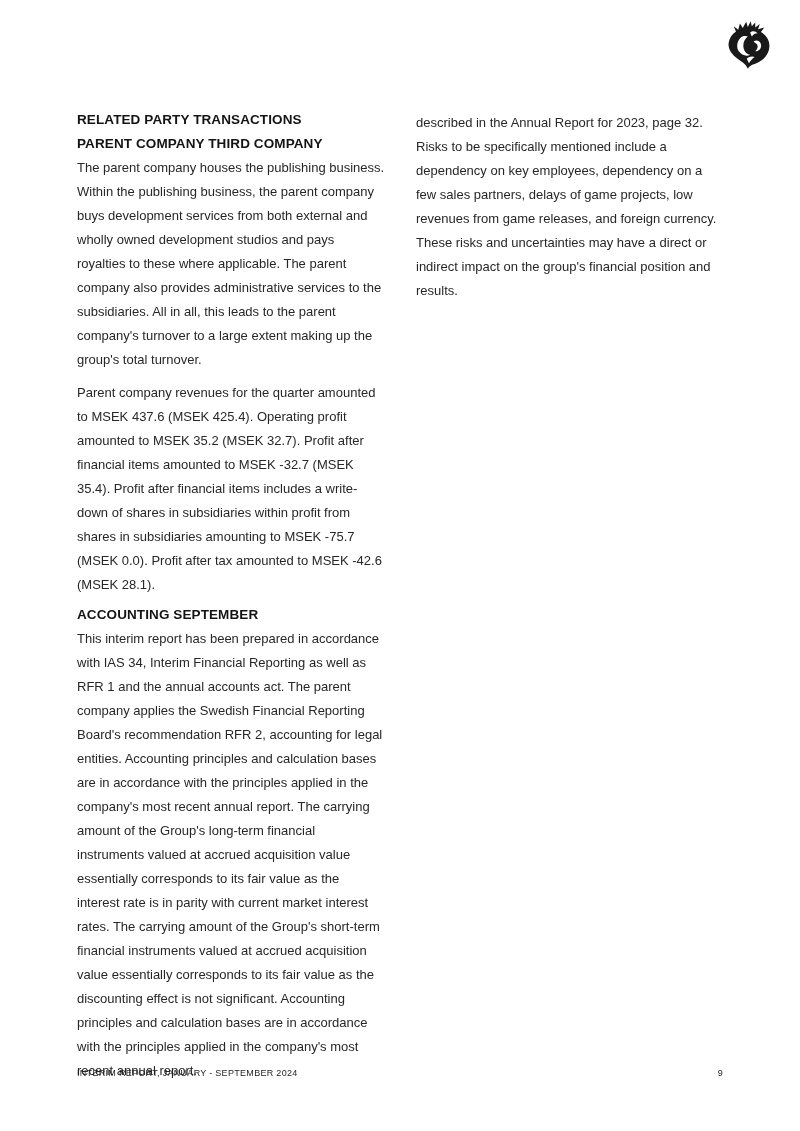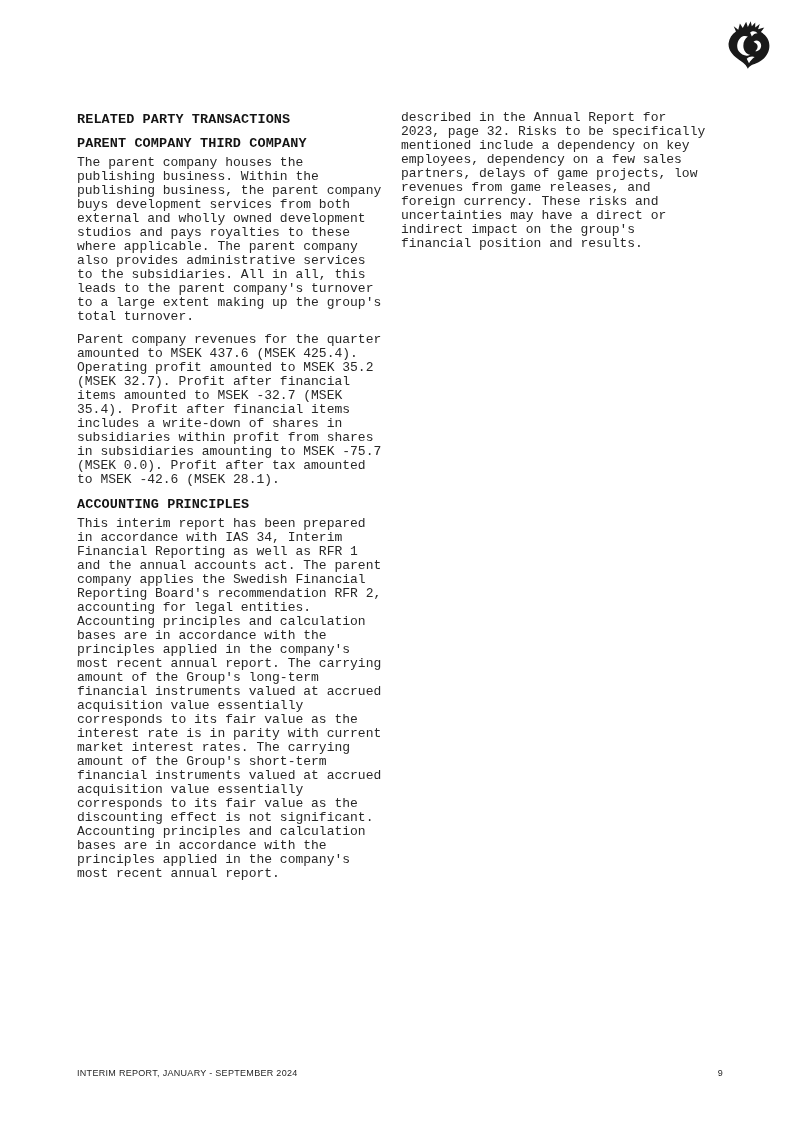--- a/index.html
+++ b/index.html
@@ -18,36 +18,35 @@
     right: 22px;
     width: 58px;
     height: 51px;
   }
   .columns {
     position: absolute;
     top: 111px;
     left: 77px;
     width: 647px;
     display: flex;
-    gap: 16px;
-    font-family: Liberation Mono, monospace;
+    gap: 31px;
   }
   .col { width: 308px; }
   .section h2 {
     font-size: 13.5px;
     line-height: 17px;
     font-weight: 700;
     color: #141414;
     letter-spacing: 0.1px;
     margin: 7px 0 4px 0;
   }
   .section:first-child h2 { margin-top: 0; }
   .col p {
     font-size: 13px;
-    line-height: 14px;
+    line-height: 24px;
     color: #272727;
     margin: 0 0 9px 0;
   }
   .footer {
     position: absolute;
     left: 77px;
     right: 77px;
     top: 1068px;
     display: flex;
     justify-content: space-between;
@@ -92,21 +91,21 @@
         <h2>RELATED PARTY TRANSACTIONS</h2>
       </div>
 
       <div class="section">
         <h2>PARENT COMPANY THIRD COMPANY</h2>
         <p>The parent company houses the publishing business. Within the publishing business, the parent company buys development services from both external and wholly owned development studios and pays royalties to these where applicable. The parent company also provides administrative services to the subsidiaries. All in all, this leads to the parent company's turnover to a large extent making up the group's total turnover.</p>
         <p>Parent company revenues for the quarter amounted to MSEK 437.6 (MSEK 425.4). Operating profit amounted to MSEK 35.2 (MSEK 32.7). Profit after financial items amounted to MSEK -32.7 (MSEK 35.4). Profit after financial items includes a write-down of shares in subsidiaries within profit from shares in subsidiaries amounting to MSEK -75.7 (MSEK 0.0). Profit after tax amounted to MSEK -42.6 (MSEK 28.1).</p>
       </div>
 
       <div class="section">
-        <h2>ACCOUNTING PRINCIPLES</h2>
+        <h2>ACCOUNTING SEPTEMBER</h2>
         <p>This interim report has been prepared in accordance with IAS 34, Interim Financial Reporting as well as RFR 1 and the annual accounts act. The parent company applies the Swedish Financial Reporting Board's recommendation RFR 2, accounting for legal entities. Accounting principles and calculation bases are in accordance with the principles applied in the company's most recent annual report. The carrying amount of the Group's long-term financial instruments valued at accrued acquisition value essentially corresponds to its fair value as the interest rate is in parity with current market interest rates. The carrying amount of the Group's short-term financial instruments valued at accrued acquisition value essentially corresponds to its fair value as the discounting effect is not significant. Accounting principles and calculation bases are in accordance with the principles applied in the company's most recent annual report.</p>
       </div>
 
 
     </div>
 
     <div class="col">
       <p>described in the Annual Report for 2023, page 32. Risks to be specifically mentioned include a dependency on key employees, dependency on a few sales partners, delays of game projects, low revenues from game releases, and foreign currency. These risks and uncertainties may have a direct or indirect impact on the group's financial position and results.</p>
     </div>
 

